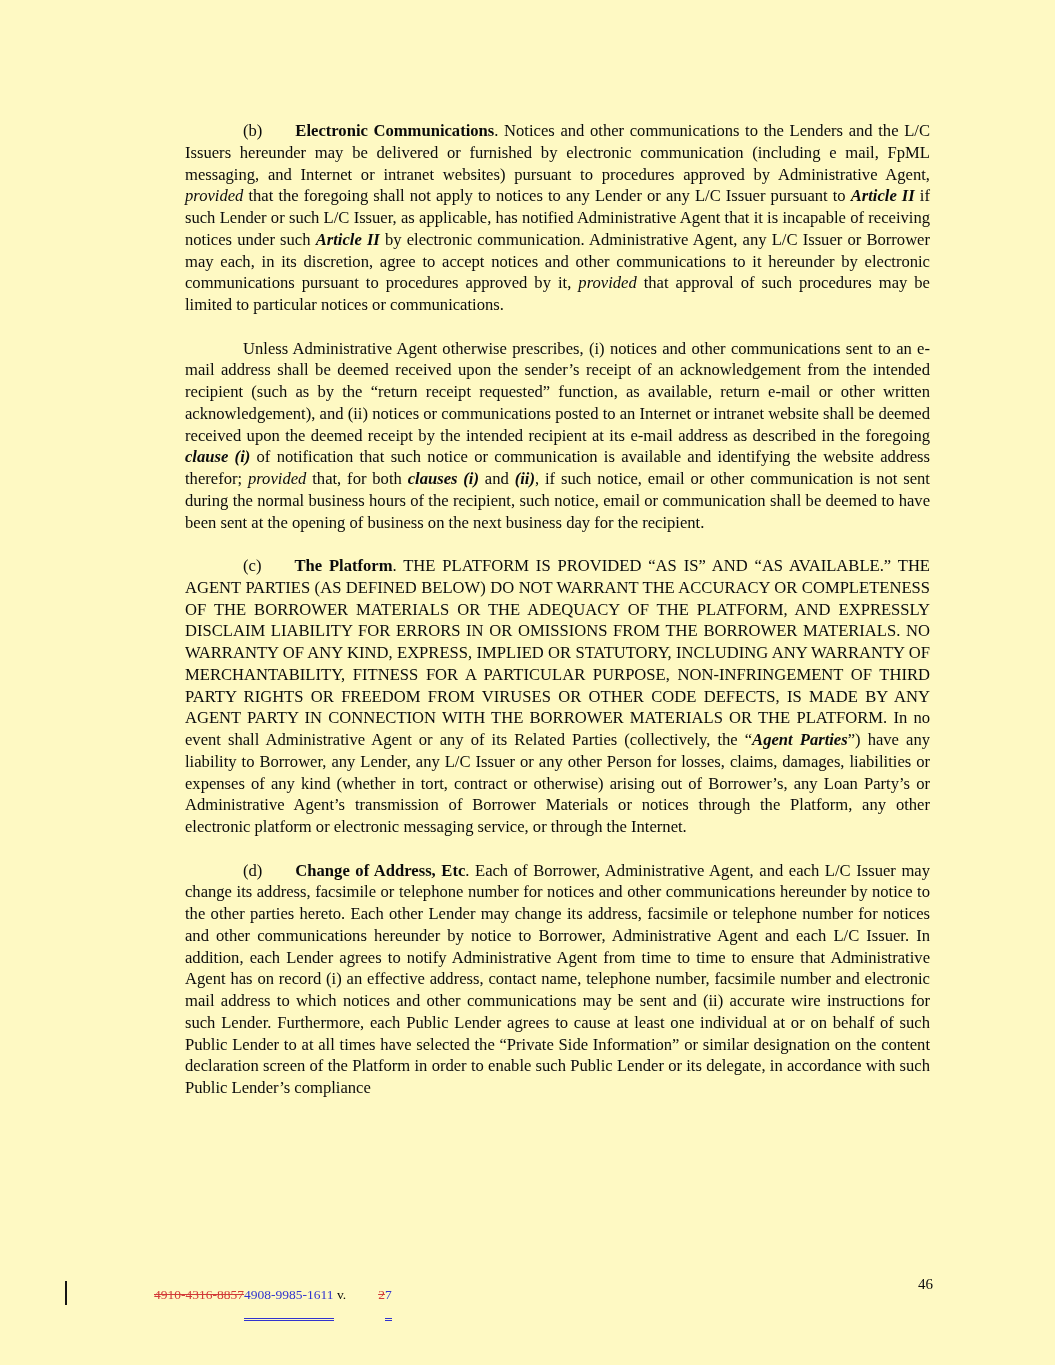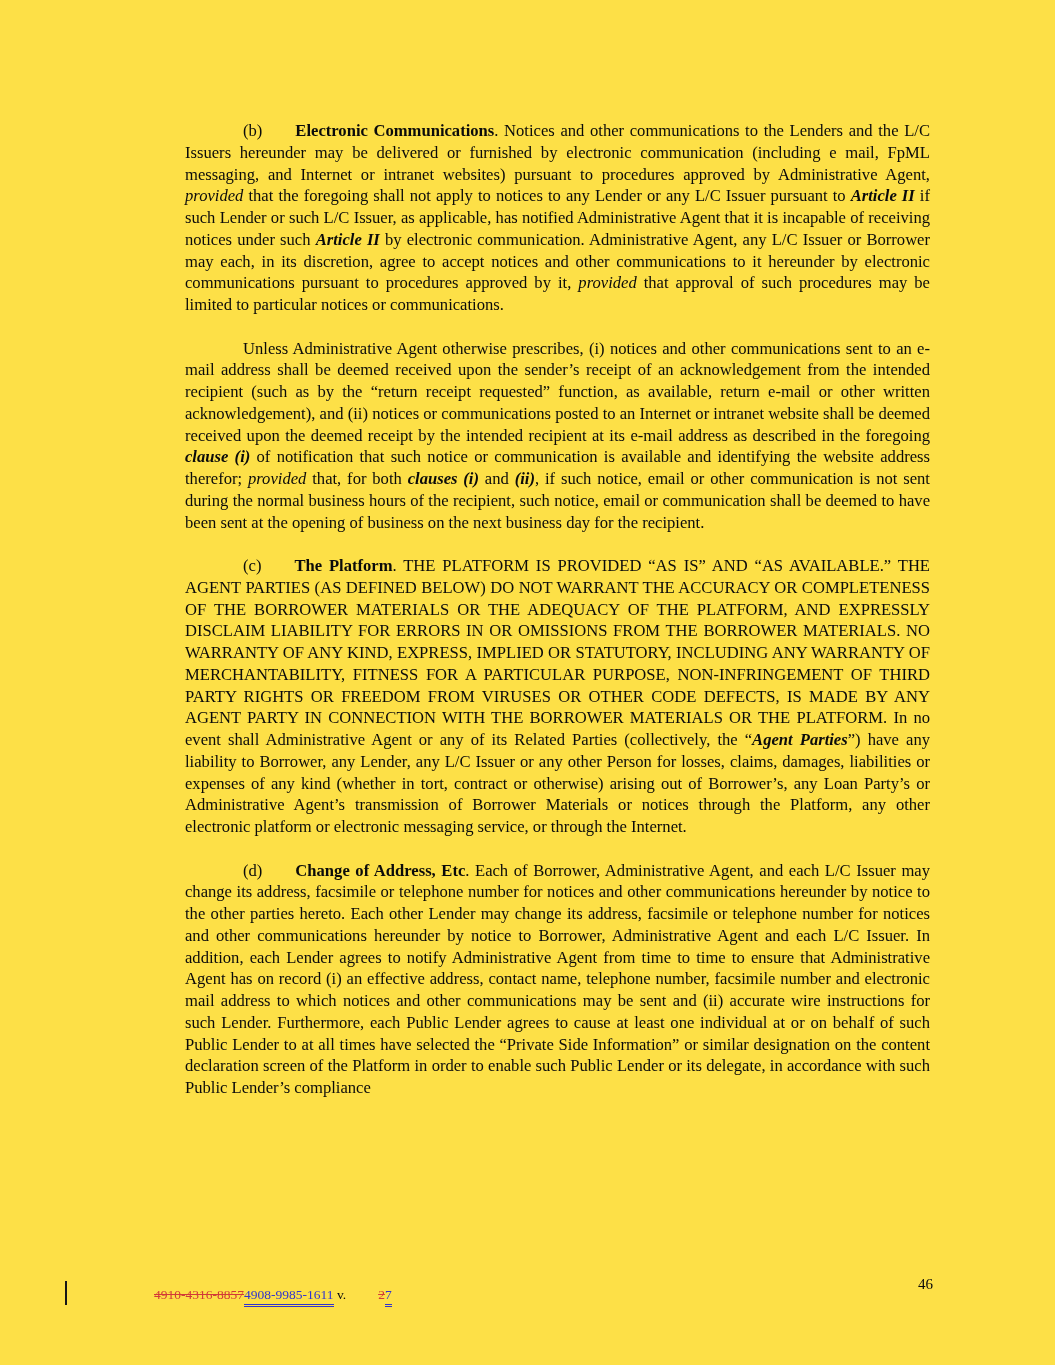--- a/index.html
+++ b/index.html
@@ -1,20 +1,20 @@
 <!DOCTYPE html>
 <html><head>
 <meta charset="utf-8">
 <style>
   html, body { margin: 0; padding: 0; background: #ffffff; }
   .page {
     position: relative;
     width: 1055px;
     height: 1365px;
-    background: #fde047;
+    background: #fef9c3;
     overflow: hidden;
     font-family: "Liberation Serif", serif;
     font-size: 16.6px;
     line-height: 21.75px;
     color: #0b0b0b;
   }
   .content {
     position: absolute;
     left: 185px;
     top: 120px;
@@ -41,21 +41,21 @@
   }
   .footer-line {
     position: absolute;
     left: 122px;
     top: 1286px;
     font-size: 13.5px;
     line-height: 17px;
     white-space: nowrap;
   }
   .footer-line .del { text-decoration: line-through; margin-left: 32px; }
-  .footer-line .ins { border-bottom: 3px double; padding-bottom: 2px; }
+  .footer-line .ins { border-bottom: 3px double; padding-bottom: 16px; }
   .footer-line .ver { color: #0b0b0b; }
   .page-number {
     position: absolute;
     left: 918px;
     top: 1274px;
     font-size: 15px;
   }
 </style>
 </head>
 <body>

